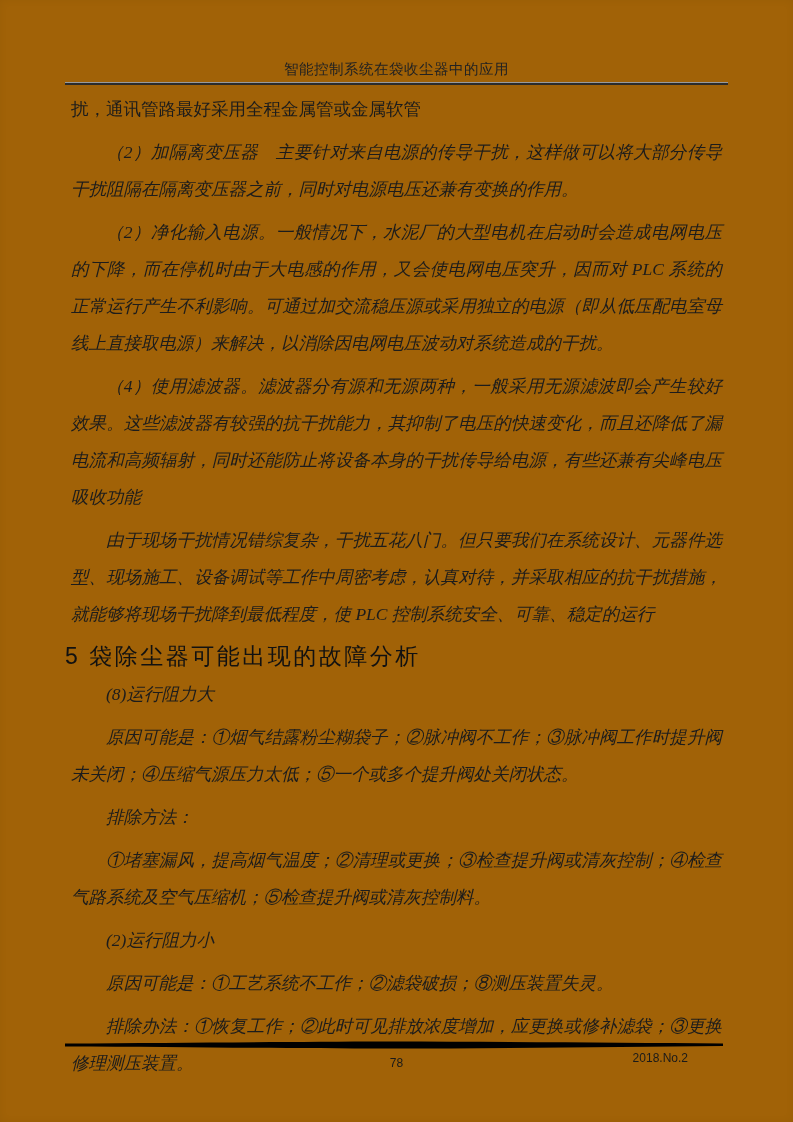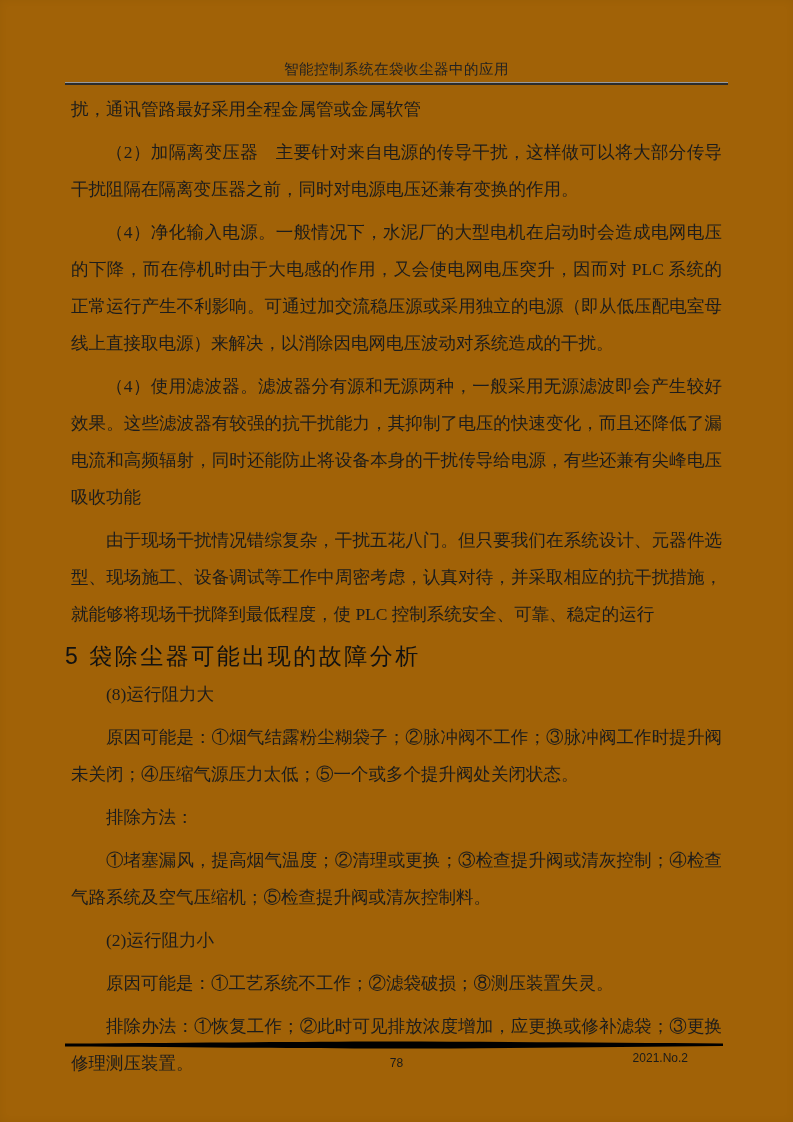--- a/index.html
+++ b/index.html
@@ -46,20 +46,21 @@
     text-align: justify;
     text-justify: inter-ideograph;
     color: #1c1c1c;
   }
   .body-para {
     margin: 6px;
     text-indent: 0;
   }
   .body-para.indent {
     text-indent: 2em;
+    font-style: italic;
   }
   .section-heading {
     margin: 9px 0 6px 0;
     font-family: "Liberation Sans", sans-serif;
     font-weight: normal;
     font-size: 23px;
     line-height: 28px;
     letter-spacing: 2.5px;
     color: #111111;
     text-align: left;
@@ -103,21 +104,21 @@
 
     <header class="page-header">
       <div class="header-title">智能控制系统在袋收尘器中的应用</div>
       <div class="header-rule"></div>
     </header>
 
     <main class="page-body">
 
     <p class="body-para">扰，通讯管路最好采用全程金属管或金属软管</p>
         <p class="body-para indent">（2）加隔离变压器　主要针对来自电源的传导干扰，这样做可以将大部分传导干扰阻隔在隔离变压器之前，同时对电源电压还兼有变换的作用。</p>
-        <p class="body-para indent">（4）净化输入电源。一般情况下，水泥厂的大型电机在启动时会造成电网电压的下降，而在停机时由于大电感的作用，又会使电网电压突升，因而对 PLC 系统的正常运行产生不利影响。可通过加交流稳压源或采用独立的电源（即从低压配电室母线上直接取电源）来解决，以消除因电网电压波动对系统造成的干扰。</p>
+        <p class="body-para indent">（2）净化输入电源。一般情况下，水泥厂的大型电机在启动时会造成电网电压的下降，而在停机时由于大电感的作用，又会使电网电压突升，因而对 PLC 系统的正常运行产生不利影响。可通过加交流稳压源或采用独立的电源（即从低压配电室母线上直接取电源）来解决，以消除因电网电压波动对系统造成的干扰。</p>
         <p class="body-para indent">（4）使用滤波器。滤波器分有源和无源两种，一般采用无源滤波即会产生较好效果。这些滤波器有较强的抗干扰能力，其抑制了电压的快速变化，而且还降低了漏电流和高频辐射，同时还能防止将设备本身的干扰传导给电源，有些还兼有尖峰电压吸收功能</p>
         <p class="body-para indent">由于现场干扰情况错综复杂，干扰五花八门。但只要我们在系统设计、元器件选型、现场施工、设备调试等工作中周密考虑，认真对待，并采取相应的抗干扰措施，就能够将现场干扰降到最低程度，使 PLC 控制系统安全、可靠、稳定的运行</p>
         <h2 class="section-heading">5 袋除尘器可能出现的故障分析</h2>
         <p class="body-para indent">(8)运行阻力大</p>
         <p class="body-para indent">原因可能是：①烟气结露粉尘糊袋子；②脉冲阀不工作；③脉冲阀工作时提升阀未关闭；④压缩气源压力太低；⑤一个或多个提升阀处关闭状态。</p>
         <p class="body-para indent">排除方法：</p>
         <p class="body-para indent">①堵塞漏风，提高烟气温度；②清理或更换；③检查提升阀或清灰控制；④检查气路系统及空气压缩机；⑤检查提升阀或清灰控制料。</p>
         <p class="body-para indent">(2)运行阻力小</p>
         <p class="body-para indent">原因可能是：①工艺系统不工作；②滤袋破损；⑧测压装置失灵。</p>
         <p class="body-para indent">排除办法：①恢复工作；②此时可见排放浓度增加，应更换或修补滤袋；③更换修理测压装置。</p>
@@ -125,16 +126,16 @@
 
   </div>
 
   <footer class="page-footer">
     <svg class="footer-rule" viewBox="0 0 660 10" preserveAspectRatio="none" aria-hidden="true">
       <path fill="#000000" d="M0,3.6 C120,3.1 210,1.9 325,1.6 C445,1.9 560,2.9 658,3.5
                L658,6.0 C560,6.9 445,8.3 325,8.6 C210,8.3 120,6.9 0,6.4 Z"></path>
     </svg>
     <div class="footer-row">
       <span class="page-number">78</span>
-      <span class="issue-label">2021.No.2</span>
+      <span class="issue-label">2018.No.2</span>
     </div>
   </footer>
 </div>
 
 </body></html>

